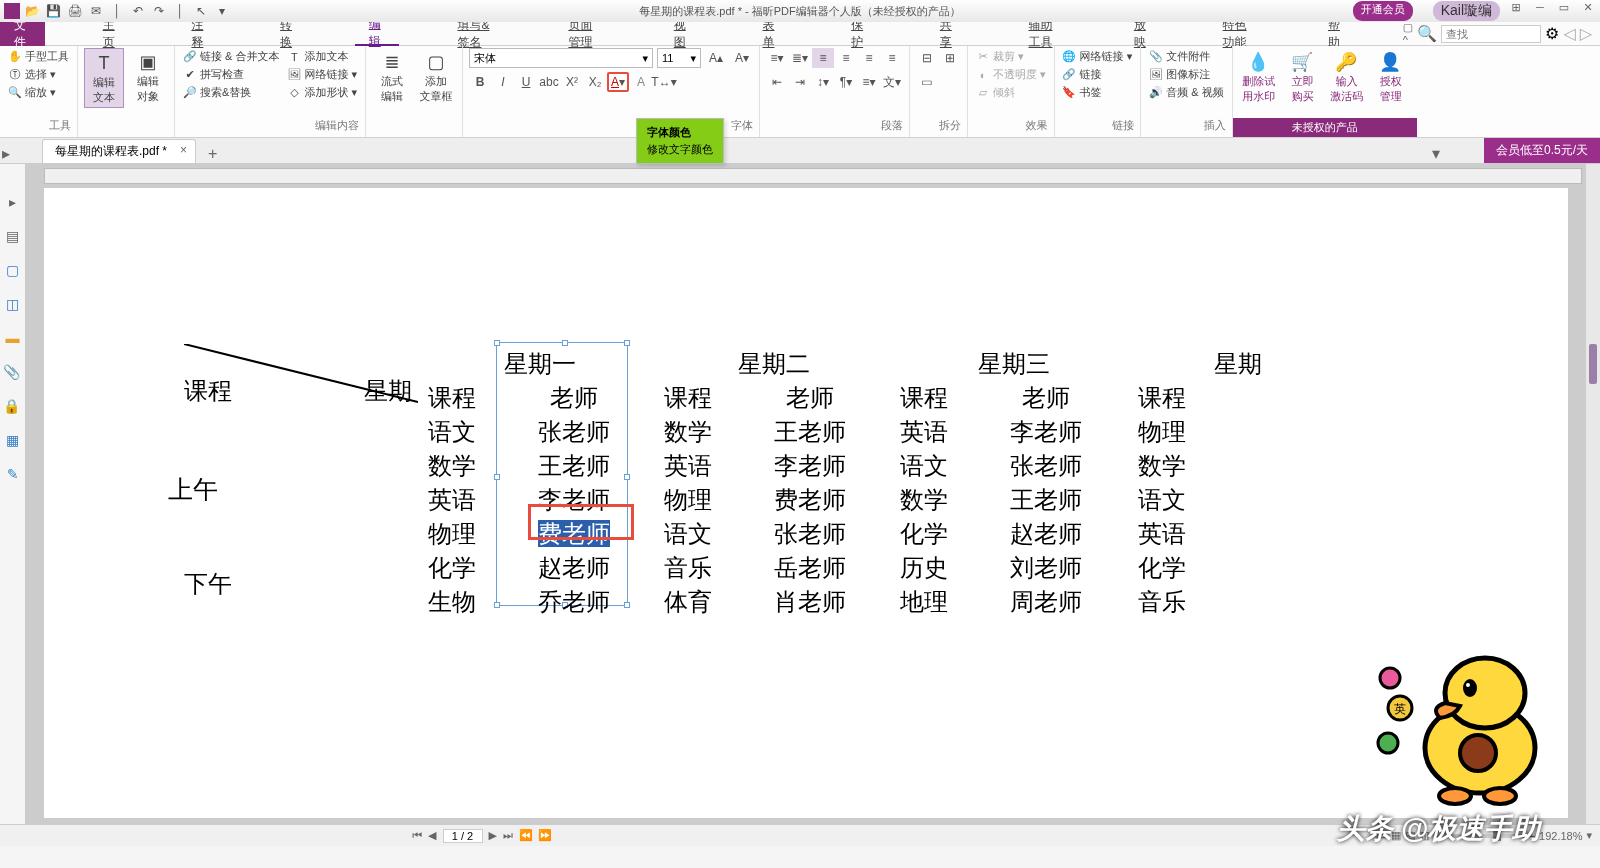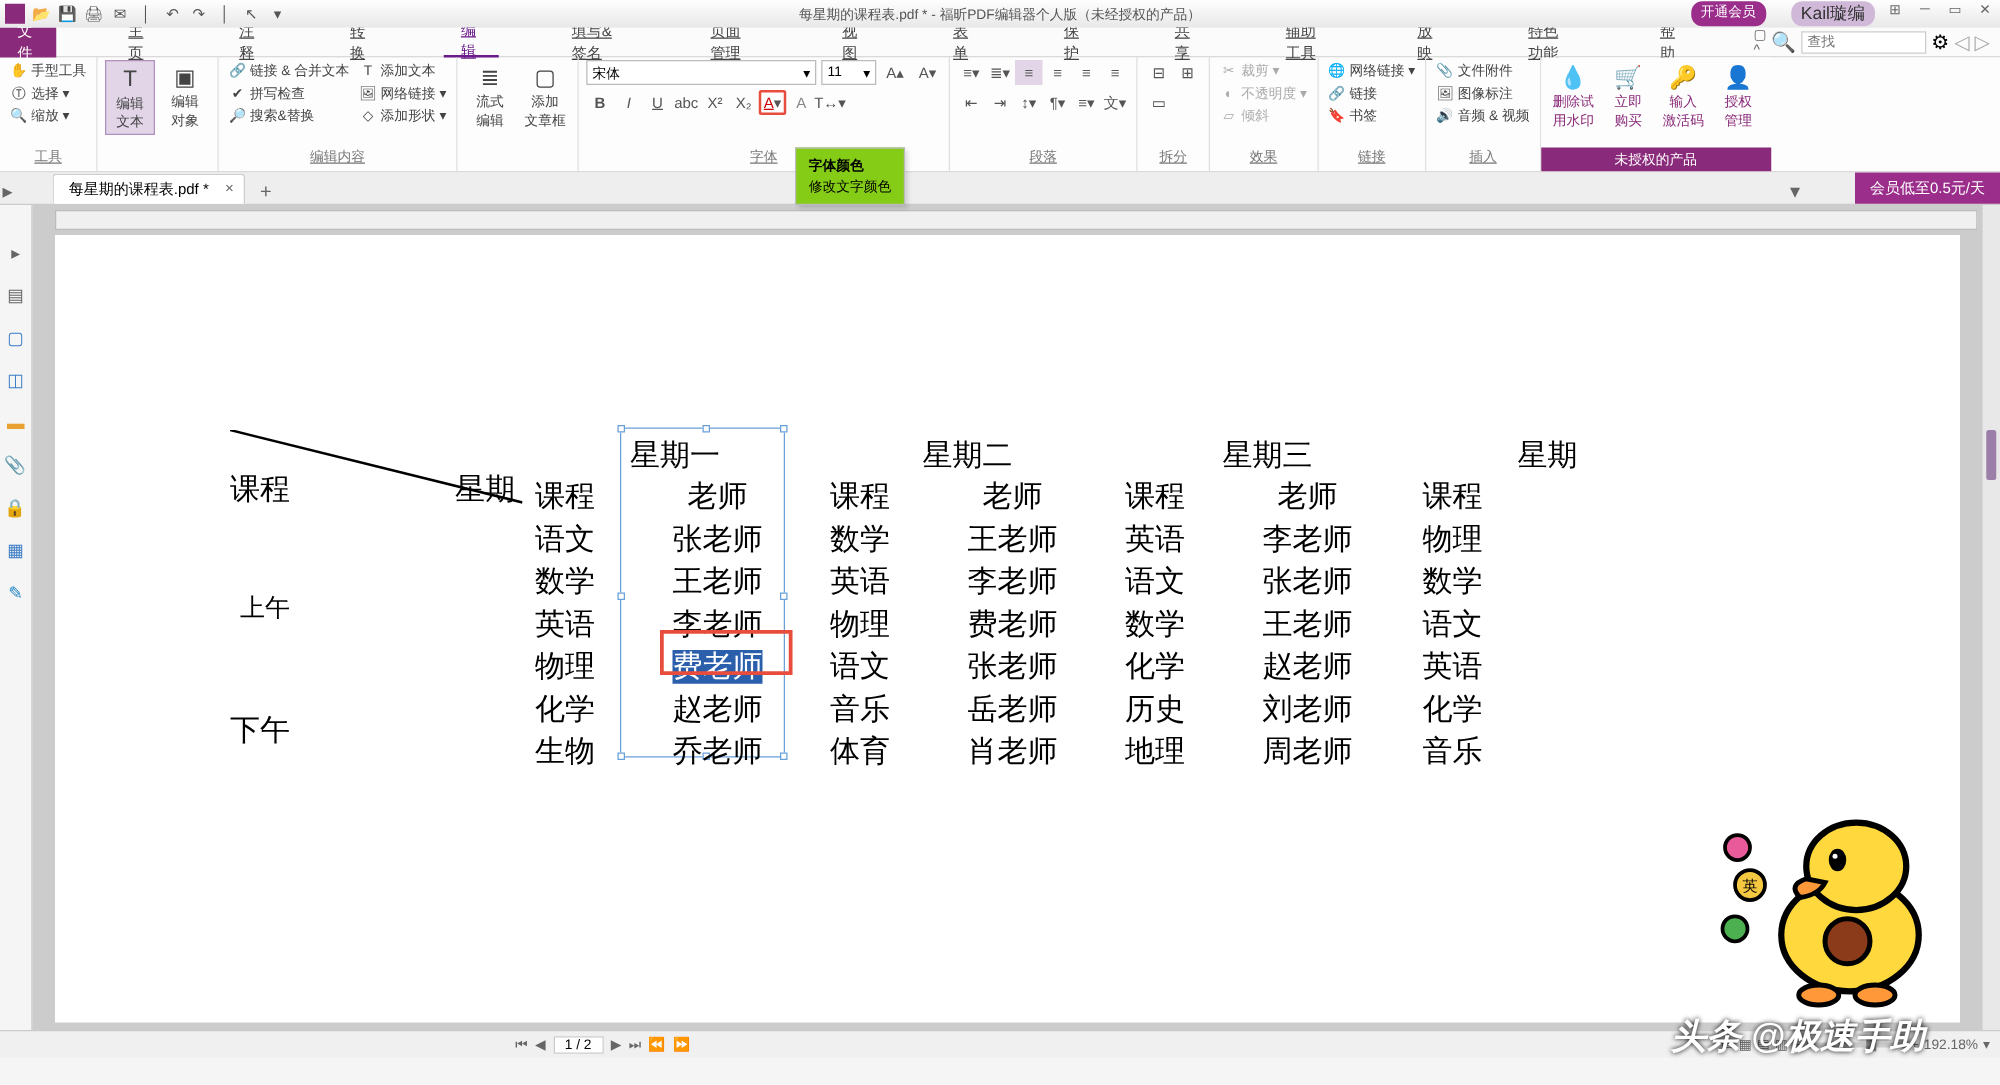--- a/index.html
+++ b/index.html
@@ -13,21 +13,21 @@
 .pill2 { background:#d0b8d8; color:#333; padding:1px 8px; border-radius:9px; font-size:14px;margin-left:12px; }
 .winbtn { width:16px; text-align:center; color:#666; }
 .menubar { height:24px; background:#fbfbfb; display:flex; align-items:center; border-bottom:1px solid #d0d0d0;gap:44px; }
 .filetab { background:#8a2a7a; color:#fff; padding:4px 14px; font-size:12px; height:24px; display:flex; align-items:center; }
 .menu-item { padding:4px 14px; font-size:12px; color:#444; height:24px; display:flex; align-items:center;text-decoration:underline; }
 .menu-item.active { color:#6a1b8a; border-bottom:2px solid #6a1b8a; }
 .menu-right { margin-left:auto; display:flex; align-items:center; gap:4px; padding-right:8px; }
 .search-box { border:1px solid #ccc; height:18px; width:100px; font-size:11px; padding:0 4px; }
 .ribbon { height:92px; background:#fdfdfd; border-bottom:1px solid #d0d0d0; display:flex; }
 .rgroup { border-right:1px solid #e0e0e0; padding:2px 6px; display:flex; flex-direction:column; justify-content:space-between; }
-.rgroup-label { text-align:center; font-size:11px; color:#777; padding-bottom:2px;text-decoration:underline; }
+.rgroup-label { text-align:right; font-size:11px; color:#777; padding-bottom:2px; }
 .rgroup-body { display:flex; gap:4px; flex:1; align-items:flex-start;}
 .rstack { display:flex; flex-direction:column; gap:1px; font-size:11px; color:#444; }
 .rstack div { display:flex; align-items:center; gap:3px; padding:1px 2px; white-space:nowrap;}
 .bigbtn { display:flex; flex-direction:column; align-items:center; justify-content:center; width:40px; font-size:11px; color:#444; padding:2px; text-align:center;}
 .bigbtn .ic { width:24px; height:24px; display:flex; align-items:center; justify-content:center; font-size:18px; }
 .bigbtn.active { background:#e2d5e8; border:1px solid #b090c0; }
 .font-combo { border:1px solid #bbb; height:20px; font-size:11px; padding:0 4px; display:flex; align-items:center; justify-content:space-between; background:#fff;}
 .fmt-row { display:flex; gap:1px; }
 .fmt-btn { width:22px; height:20px; display:flex; align-items:center; justify-content:center; font-size:12px; color:#555; border:1px solid transparent; }
 .fmt-btn.hl { border:2px solid #e74c3c; border-radius:2px; }
@@ -381,21 +381,21 @@
   <div class="canvas-wrap">
     <div class="ruler"></div>
     <div class="page">
 
       <div style="position:absolute;top:187px;left:140px;font-family:SimSun;font-size:24px">课程</div>
       <div style="position:absolute;top:187px;left:320px;font-family:SimSun;font-size:24px">星期</div>
       <svg style="position:absolute;top:156px;left:140px" width="234" height="60">
           <line x1="0" y1="0" x2="234" y2="58" stroke="#000" stroke-width="2"></line>
         </svg>
 
-      <div style="position:absolute;top:285px;left:148px;font-family:SimSun;font-size:20px">上午</div>
+      <div style="position:absolute;top:285px;left:124px;font-family:SimSun;font-size:25px">上午</div>
       <div style="position:absolute;top:380px;left:140px;font-family:SimSun;font-size:24px">下午</div>
 
 
       <div class="tbl" style="top:160px;left:460px">星期一</div>
       <table class="tbl" style="top:192px;left:378px">
         <tbody>
             <tr>
               <td>课程</td>
             </tr>
         <tr>

